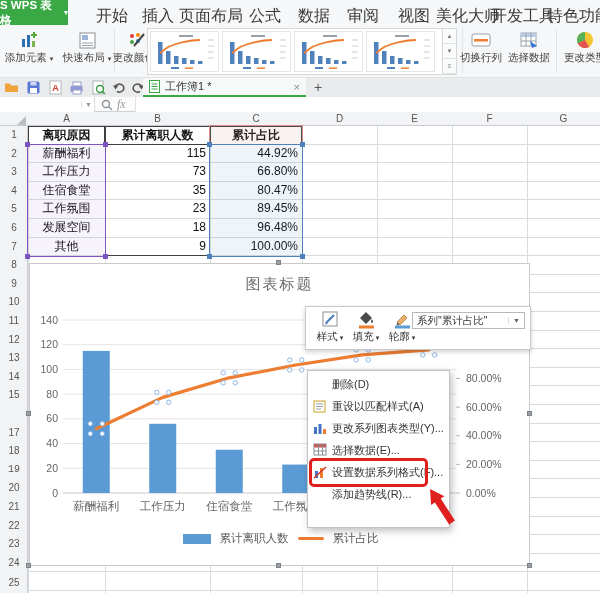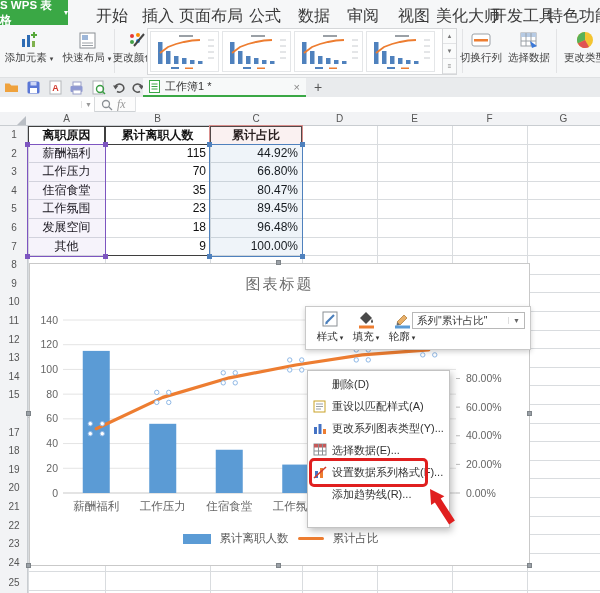--- a/index.html
+++ b/index.html
@@ -343,37 +343,37 @@
         <div class="rn" style="top: 162.8px;">9</div>
         <div class="rn" style="top: 181.4px;">10</div>
         <div class="rn" style="top: 200px;">11</div>
         <div class="rn" style="top: 218.6px;">12</div>
         <div class="rn" style="top: 237.2px;">13</div>
         <div class="rn" style="top: 255.8px;">14</div>
         <div class="rn" style="top: 274.4px;">15</div>
         <div class="rn" style="top: 294px; padding-left: 28px;">16</div>
         <div class="rn" style="top: 311.6px;">17</div>
         <div class="rn" style="top: 330.2px;">18</div>
-        <div class="rn" style="top: 348.8px;">19</div>
+        <div class="rn" style="top: 348.8px; font-family: Liberation Mono, monospace;">19</div>
         <div class="rn" style="top: 367.4px;">20</div>
         <div class="rn" style="top: 386px;">21</div>
         <div class="rn" style="top: 404.6px;">22</div>
         <div class="rn" style="top: 423.2px;">23</div>
         <div class="rn" style="top: 441.8px;">24</div>
         <div class="rn" style="top: 462px; text-align: center;">25</div>
       </div>
     <div id="cells">
         <div class="cell hd" style="left: 28px; width: 77px; top: 14px; height: 18.6px;">离职原因</div>
         <div class="cell hd" style="left: 105px; width: 105px; top: 14px; height: 18.6px;">累计离职人数</div>
         <div class="cell hd" style="left: 210px; width: 92px; top: 14px; height: 18.6px;">累计占比</div>
         <div class="cell ca" style="left: 28px; width: 77px; top: 32.6px; height: 18.6px;">薪酬福利</div>
         <div class="cell cn" style="left: 105px; width: 105px; top: 32.6px; height: 18.6px;">115</div>
         <div class="cell cn" style="left: 210px; width: 92px; top: 32.6px; height: 18.6px;">44.92%</div>
         <div class="cell ca" style="left: 28px; width: 77px; top: 51.2px; height: 18.6px;">工作压力</div>
-        <div class="cell cn" style="left: 105px; width: 105px; top: 51.2px; height: 18.6px;">70</div>
+        <div class="cell cn" style="left: 105px; width: 105px; top: 51.2px; height: 18.6px;">73</div>
         <div class="cell cn" style="left: 210px; width: 92px; top: 51.2px; height: 18.6px;">66.80%</div>
         <div class="cell ca" style="left: 28px; width: 77px; top: 69.8px; height: 18.6px;">住宿食堂</div>
         <div class="cell cn" style="left: 105px; width: 105px; top: 69.8px; height: 18.6px;">35</div>
         <div class="cell cn" style="left: 210px; width: 92px; top: 69.8px; height: 18.6px;">80.47%</div>
         <div class="cell ca" style="left: 28px; width: 77px; top: 88.4px; height: 18.6px;">工作氛围</div>
         <div class="cell cn" style="left: 105px; width: 105px; top: 88.4px; height: 18.6px;">23</div>
         <div class="cell cn" style="left: 210px; width: 92px; top: 88.4px; height: 18.6px;">89.45%</div>
         <div class="cell ca" style="left: 28px; width: 77px; top: 107px; height: 18.6px;">发展空间</div>
         <div class="cell cn" style="left: 105px; width: 105px; top: 107px; height: 18.6px;">18</div>
         <div class="cell cn" style="left: 210px; width: 92px; top: 107px; height: 18.6px;">96.48%</div>

